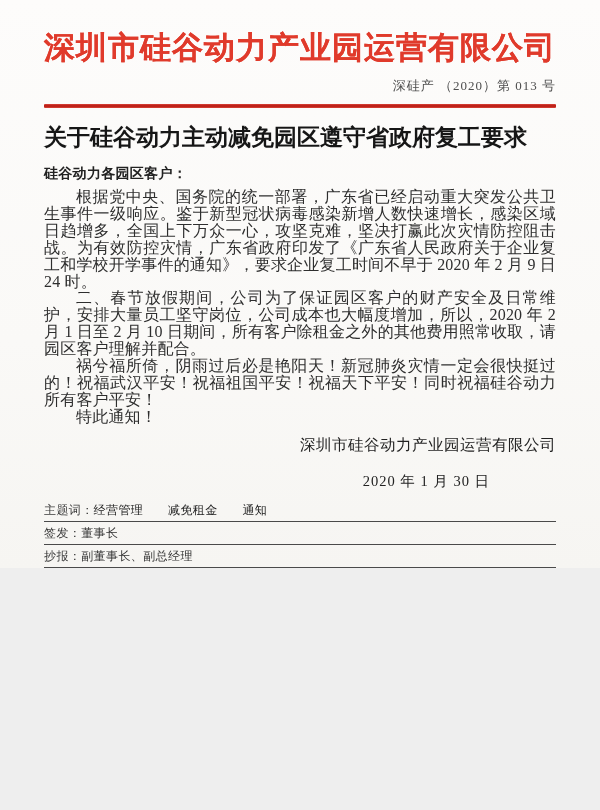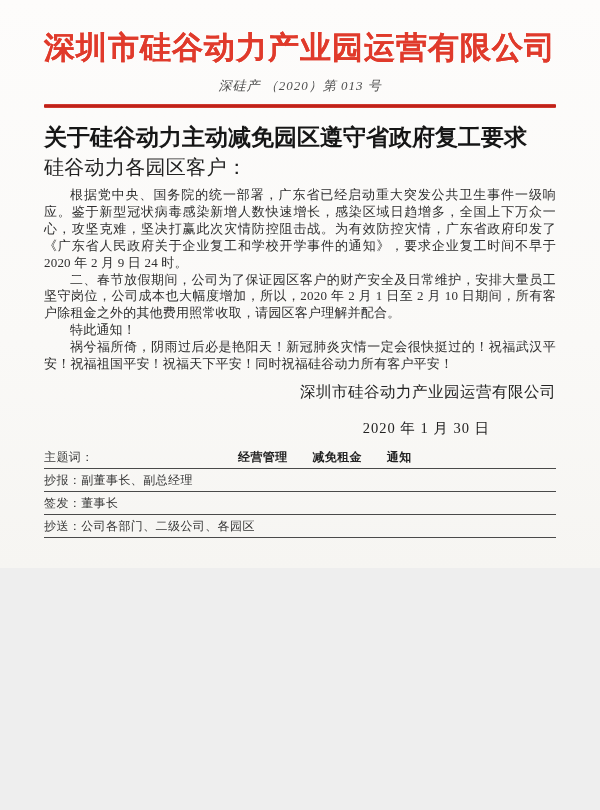--- a/index.html
+++ b/index.html
@@ -19,50 +19,50 @@
   .org-title{
     text-align:center;
     font-size:31px;
     font-weight:700;
     letter-spacing:1px;
     color:#e03a2b;
     line-height:40px;
     text-shadow:0 0 .4px #e03a2b;
   }
   .doc-number{
-    text-align:center;
+    text-align:right;
     font-size:13px;
     color:#4d4d4d;
     letter-spacing:1px;
     margin-top:9px;
-    font-style:italic;
   }
   .red-rule{
     height:4px;
     background:linear-gradient(180deg,#d9453a 0%,#b5170f 50%,#d9453a 100%);
     margin-top:9px;
     border-radius:1px;
   }
   .notice-title{
     margin:13px 0 0 0;
     font-size:23px;
     line-height:33px;
     font-weight:700;
     color:#161616;
   }
   .salutation{
-    font-size:20px;
-    font-weight:400;
+    margin-top:11px;
+    font-size:14px;
+    font-weight:700;
     color:#222;
     letter-spacing:.3px;
   }
   .body-text{margin-top:6px;}
   .body-text p{
     margin:0;
-    font-size:13px;
+    font-size:16px;
     line-height:16.9px;
     letter-spacing:.2px;
     text-align:justify;
     text-indent:2em;
     color:#2e2e2e;
   }
   .sig-block{
     margin-top:9px;
     text-align:right;
   }
@@ -84,21 +84,21 @@
     align-items:flex-end;
     border-bottom:1px solid #4a4a4a;
     padding:3px 0 2px 0;
     min-height:16px;
     font-size:12px;
     color:#333;
     letter-spacing:.4px;
   }
   .field-label{flex:0 0 auto;color:#3a3a3a;}
   .field-value{flex:1 1 auto;}
-  .field-row.emph .field-value{font-weight:700;color:#222;text-align:center;}
+  .field-row.emph .field-value{font-weight:400;color:#222;}
   .seal{
     position:absolute;
     left:369px;
     top:579px;
     width:120px;
     height:120px;
     mix-blend-mode:multiply;
     opacity:.92;
     pointer-events:none;
   }
@@ -115,41 +115,41 @@
   <div class="red-rule"></div>
 
   <h1 class="notice-title"><span>关于硅谷动力主动减免园区遵守省政府复工要求</span><br>
   </h1>
 
   <div class="salutation">硅谷动力各园区客户：</div>
 
   <div class="body-text">
     <p>根据党中央、国务院的统一部署，广东省已经启动重大突发公共卫生事件一级响应。鉴于新型冠状病毒感染新增人数快速增长，感染区域日趋增多，全国上下万众一心，攻坚克难，坚决打赢此次灾情防控阻击战。为有效防控灾情，广东省政府印发了《广东省人民政府关于企业复工和学校开学事件的通知》，要求企业复工时间不早于 2020 年 2 月 9 日 24 时。</p>
     <p>二、春节放假期间，公司为了保证园区客户的财产安全及日常维护，安排大量员工坚守岗位，公司成本也大幅度增加，所以，2020 年 2 月 1 日至 2 月 10 日期间，所有客户除租金之外的其他费用照常收取，请园区客户理解并配合。</p>
+    <p>祸兮福所倚，阴雨过后必是艳阳天！新冠肺炎灾情一定会很快挺过的！祝福武汉平安！祝福祖国平安！祝福天下平安！同时祝福硅谷动力所有客户平安！</p>
     <p>特此通知！</p>
-    <p>祸兮福所倚，阴雨过后必是艳阳天！新冠肺炎灾情一定会很快挺过的！祝福武汉平安！祝福祖国平安！祝福天下平安！同时祝福硅谷动力所有客户平安！</p>
   </div>
 
   <div class="sig-block">
     <div class="sig-company">深圳市硅谷动力产业园运营有限公司</div>
     <div class="sig-date">2020 年 1 月 30 日</div>
   </div>
 
   <div class="fields">
     <div class="field-row emph">
       <span class="field-label">主题词：</span>
       <span class="field-value">经营管理　　减免租金　　通知</span>
     </div>
     <div class="field-row">
+      <span class="field-label">签发：</span>
+      <span class="field-value">董事长</span>
+    </div>
+    <div class="field-row">
       <span class="field-label">抄报：</span>
       <span class="field-value">副董事长、副总经理</span>
-    </div>
-    <div class="field-row">
-      <span class="field-label">签发：</span>
-      <span class="field-value">董事长</span>
     </div>
     <div class="field-row">
       <span class="field-label">抄送：</span>
       <span class="field-value">公司各部门、二级公司、各园区</span>
     </div>
   </div>
 
   <svg class="seal" viewBox="0 0 116 116" xmlns="http://www.w3.org/2000/svg">
     <g transform="rotate(-14 58 58)">
       <circle cx="58" cy="58" r="54" fill="none" stroke="rgba(201,60,47,0.85)" stroke-width="5"></circle>

